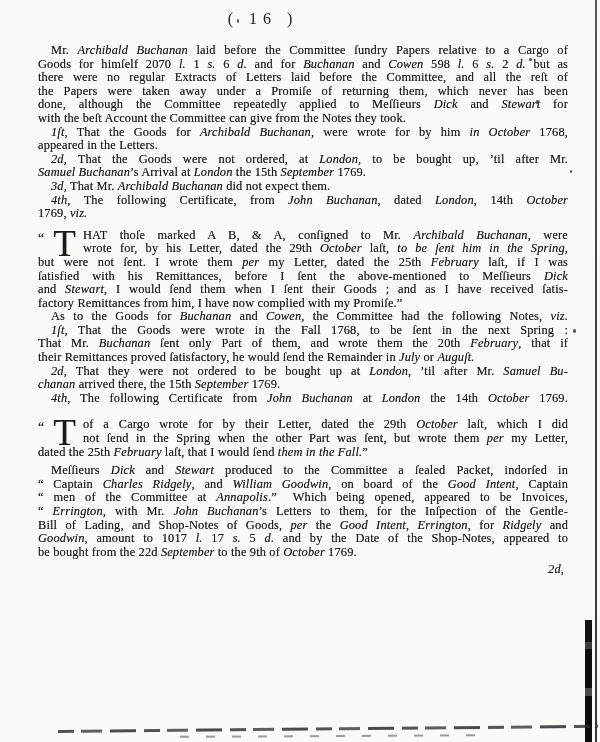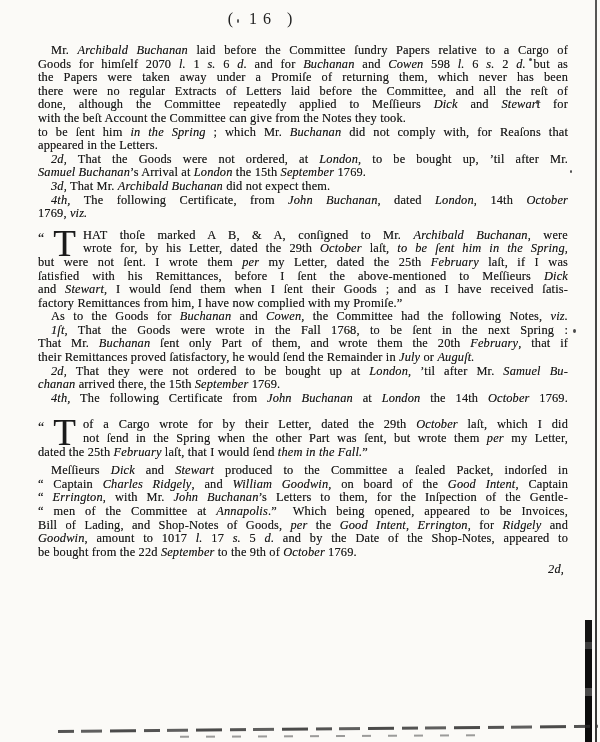--- a/index.html
+++ b/index.html
@@ -71,27 +71,27 @@
 <body style="background: rgb(251, 250, 247); color: rgb(26, 26, 26);">
 
 <div class="page">
   <div class="pagenum">( 16 )</div>
 
   <div class="textbody">
 
     <div class="blk blk-para">
         <div class="line ind"><span>Mr. </span><em>Archibald Buchanan</em><span> laid before the Committee ſundry Papers relative to a Cargo of</span></div>
         <div class="line"><span>Goods for himſelf 2070 </span><em>l.</em><span> 1 </span><em>s.</em><span> 6 </span><em>d.</em><span> and for </span><em>Buchanan</em><span> and </span><em>Cowen</em><span> 598 </span><em>l.</em><span> 6 </span><em>s.</em><span> 2 </span><em>d.</em><span> but as</span></div>
+        <div class="line"><span>there were no regular Extracts of Letters laid before the Committee, and all the reſt of</span></div>
         <div class="line"><span>the Papers were taken away under a Promiſe of returning them, which never has been</span></div>
-        <div class="line"><span>there were no regular Extracts of Letters laid before the Committee, and all the reſt of</span></div>
         <div class="line"><span>done, although the Committee repeatedly applied to Meſſieurs </span><em>Dick</em><span> and </span><em>Stewart</em><span> for</span></div>
         <div class="line last"><span>with the beſt Account the Committee can give from the Notes they took.</span></div>
       </div>
       <div class="blk blk-item">
-        <div class="line"><span>to be ſent him </span><em>in the Spring</em><span> ; which Mr. </span><em>Buchanan</em><span> did not comply with, for Reaſons that</span></div>
+        <div class="line ind"><em>1ſt,</em><span> That the Goods for </span><em>Archibald Buchanan</em><span>, were wrote for by him </span><em>in October</em><span> 1768,</span></div>
         <div class="line last"><span>appeared in the Letters.</span></div>
       </div>
       <div class="blk blk-item">
         <div class="line ind"><em>2d,</em><span> That the Goods were not ordered, at </span><em>London</em><span>, to be bought up, ’til after Mr.</span></div>
         <div class="line last"><em>Samuel Buchanan</em><span>’s Arrival at </span><em>London</em><span> the 15th </span><em>September</em><span> 1769.</span></div>
       </div>
       <div class="blk blk-item">
         <div class="line last ind"><em>3d,</em><span> That Mr. </span><em>Archibald Buchanan</em><span> did not expect them.</span></div>
       </div>
       <div class="blk blk-item">
@@ -130,22 +130,22 @@
           <span class="oq">“</span>
           <span class="dropcap">T</span>
         </span>
         <div class="line"><span>of a Cargo wrote for by their Letter, dated the 29th </span><em>October</em><span> laſt, which I did</span></div>
         <div class="line"><span>not ſend in the Spring when the other Part was ſent, but wrote them </span><em>per</em><span> my Letter,</span></div>
         <div class="line last"><span>dated the 25th </span><em>February</em><span> laſt, that I would ſend </span><em>them in the Fall.</em><span>”</span></div>
       </div>
       <div class="blk blk-para" style="margin-top: 5px;">
         <div class="line ind"><span>Meſſieurs </span><em>Dick</em><span> and </span><em>Stewart</em><span> produced to the Committee a ſealed Packet, indorſed in</span></div>
         <div class="line"><span>“ Captain </span><em>Charles Ridgely</em><span>, and </span><em>William Goodwin</em><span>, on board of the </span><em>Good Intent</em><span>, Captain</span></div>
+        <div class="line"><span>“ men of the Committee at </span><em>Annapolis</em><span>.”  Which being opened, appeared to be Invoices,</span></div>
         <div class="line"><span>“ </span><em>Errington</em><span>, with Mr. </span><em>John Buchanan</em><span>’s Letters to them, for the Inſpection of the Gentle-</span></div>
-        <div class="line"><span>“ men of the Committee at </span><em>Annapolis</em><span>.”  Which being opened, appeared to be Invoices,</span></div>
         <div class="line"><span>Bill of Lading, and Shop-Notes of Goods, </span><em>per</em><span> the </span><em>Good Intent</em><span>, </span><em>Errington</em><span>, for </span><em>Ridgely</em><span> and</span></div>
         <div class="line"><em>Goodwin</em><span>, amount to 1017 </span><em>l.</em><span> 17 </span><em>s.</em><span> 5 </span><em>d.</em><span> and by the Date of the Shop-Notes, appeared to</span></div>
         <div class="line last"><span>be bought from the 22d </span><em>September</em><span> to the 9th of </span><em>October</em><span> 1769.</span></div>
       </div>
       <div class="catchword">2d,</div>
   </div>
 
   <div class="edge-thin"></div>
   <div class="edge-bar"></div>
   <div class="bottom-rule"></div>

